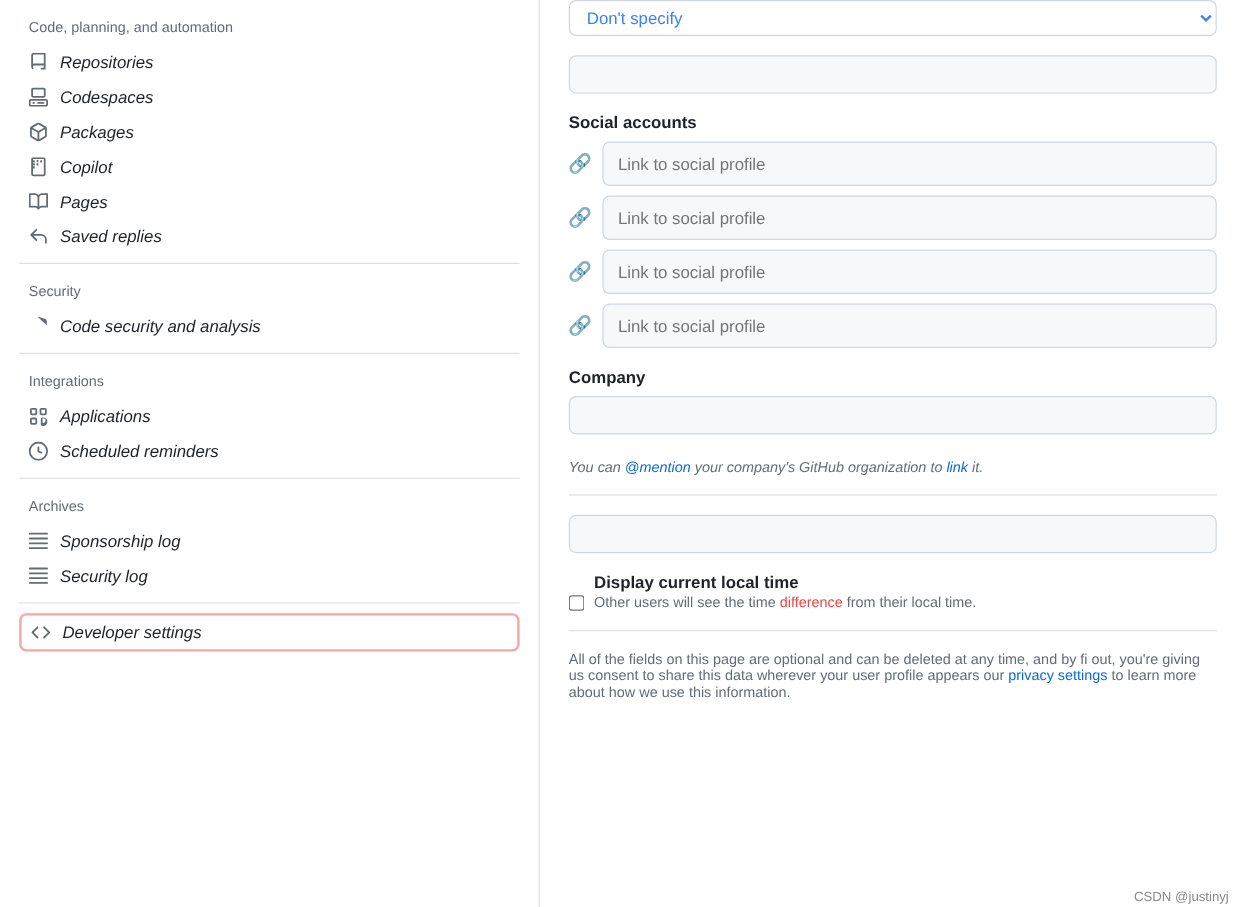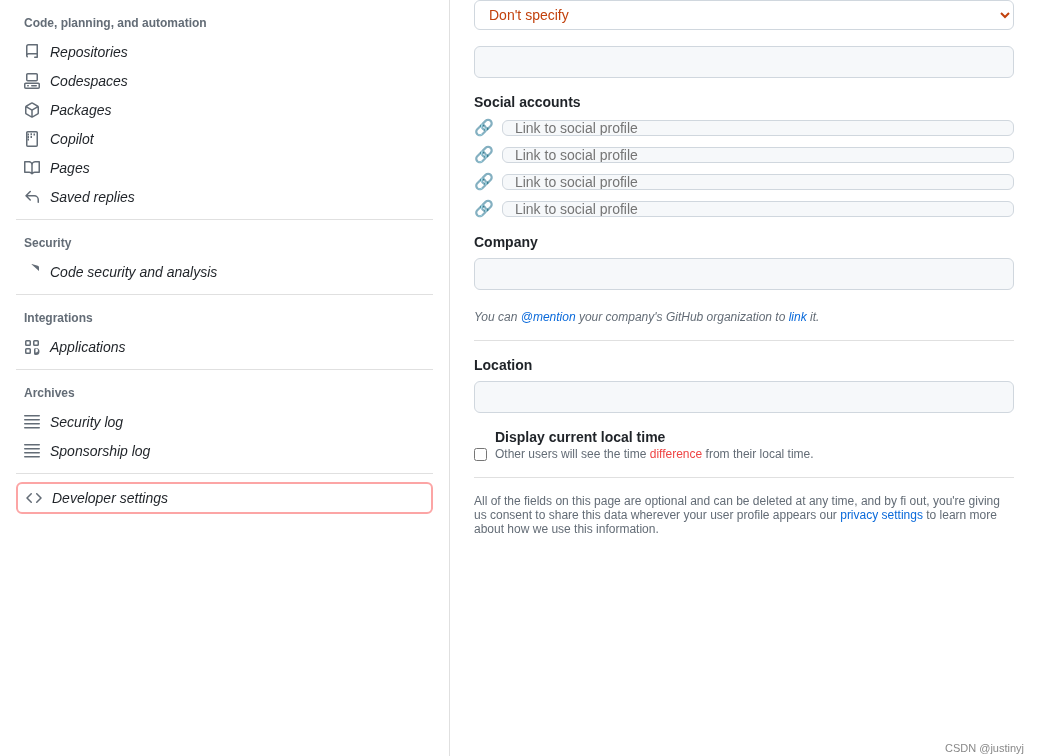--- a/index.html
+++ b/index.html
@@ -17,21 +17,21 @@
     .sidebar {
       width: 450px;
       min-width: 450px;
       padding: 0 16px;
       overflow-y: auto;
       border-right: 1px solid #e0e0e0;
     }
 
     .sidebar-section-label {
       font-size: 12px;
-      font-weight: 700;
+      font-weight: 400;
       color: #636c76;
       margin: 16px 0 8px 0;
       padding-left: 8px;
     }
 
     .sidebar-item {
       display: flex;
       align-items: center;
       gap: 10px;
       padding: 6px 8px;
@@ -72,21 +72,21 @@
       overflow-y: auto;
     }
 
     .pronoun-select {
       width: 100%;
       padding: 5px 10px;
       border: 1px solid #d0d7de;
       border-radius: 6px;
       background: #fff;
       font-size: 14px;
-      color: #c2410c;
+      color: #3b82f6;
       appearance: auto;
       cursor: pointer;
       margin-bottom: 16px;
     }
 
     .field-label {
       font-weight: 600;
       font-size: 14px;
       margin-bottom: 8px;
       color: #1f2328;
@@ -122,21 +122,21 @@
     }
 
     .social-input {
       flex: 1;
       padding: 5px 12px;
       border: 1px solid #d0d7de;
       border-radius: 6px;
       background: #f6f8fa;
       font-size: 14px;
       color: #636c76;
-      height: 16px;
+      height: 37px;
     }
 
     .help-text {
       font-size: 12px;
       color: #636c76;
       margin-top: 4px;
       margin-bottom: 16px;
       font-style: italic;
     }
 
@@ -267,41 +267,49 @@
   <div>
     <div class="sidebar-section-label">Integrations</div>
     <a class="sidebar-item">
       <span class="icon">
         <svg width="16" height="16" viewBox="0 0 16 16" fill="currentColor">
             <path d="M1 2.5A1.5 1.5 0 0 1 2.5 1h3A1.5 1.5 0 0 1 7 2.5v3A1.5 1.5 0 0 1 5.5 7h-3A1.5 1.5 0 0 1 1 5.5Zm1.5 0v3h3v-3ZM9 2.5A1.5 1.5 0 0 1 10.5 1h3A1.5 1.5 0 0 1 15 2.5v3A1.5 1.5 0 0 1 13.5 7h-3A1.5 1.5 0 0 1 9 5.5Zm1.5 0v3h3v-3ZM1 10.5A1.5 1.5 0 0 1 2.5 9h3A1.5 1.5 0 0 1 7 10.5v3A1.5 1.5 0 0 1 5.5 15h-3A1.5 1.5 0 0 1 1 13.5Zm1.5 0v3h3v-3Zm7.5 0A1.5 1.5 0 0 1 11.5 9h.5a3.5 3.5 0 1 1 0 7h-.5A1.5 1.5 0 0 1 10 14.5Zm1.5 0v3h.5a2 2 0 1 0 0-4h-.5Z"></path>
           </svg>
       </span>
       <span>Applications</span>
     </a>
+    <a class="sidebar-item">
+      <span class="icon">
+        <svg width="16" height="16" viewBox="0 0 16 16" fill="currentColor">
+            <path d="M1.5 8a6.5 6.5 0 1 1 13 0 6.5 6.5 0 0 1-13 0ZM8 0a8 8 0 1 0 0 16A8 8 0 0 0 8 0Zm.75 4.75a.75.75 0 0 0-1.5 0v3.5a.75.75 0 0 0 .471.696l2.5 1a.75.75 0 0 0 .557-1.392L8.75 7.742Z"></path>
+          </svg>
+      </span>
+      <span>Scheduled reminders</span>
+    </a>
   </div>
 
   <hr class="sidebar-divider">
 
   <div>
     <div class="sidebar-section-label">Archives</div>
     <a class="sidebar-item">
       <span class="icon">
         <svg width="16" height="16" viewBox="0 0 16 16" fill="currentColor">
             <path d="M0 1.75A.75.75 0 0 1 .75 1h14.5a.75.75 0 0 1 0 1.5H.75A.75.75 0 0 1 0 1.75Zm0 4A.75.75 0 0 1 .75 5h14.5a.75.75 0 0 1 0 1.5H.75A.75.75 0 0 1 0 5.75Zm0 4A.75.75 0 0 1 .75 9h14.5a.75.75 0 0 1 0 1.5H.75A.75.75 0 0 1 0 9.75Zm0 4A.75.75 0 0 1 .75 13h14.5a.75.75 0 0 1 0 1.5H.75a.75.75 0 0 1-.75-.75Z"></path>
           </svg>
       </span>
+      <span>Sponsorship log</span>
+    </a>
+    <a class="sidebar-item">
+      <span class="icon">
+        <svg width="16" height="16" viewBox="0 0 16 16" fill="currentColor">
+            <path d="M0 1.75A.75.75 0 0 1 .75 1h14.5a.75.75 0 0 1 0 1.5H.75A.75.75 0 0 1 0 1.75Zm0 4A.75.75 0 0 1 .75 5h14.5a.75.75 0 0 1 0 1.5H.75A.75.75 0 0 1 0 5.75Zm0 4A.75.75 0 0 1 .75 9h14.5a.75.75 0 0 1 0 1.5H.75A.75.75 0 0 1 0 9.75Zm0 4A.75.75 0 0 1 .75 13h14.5a.75.75 0 0 1 0 1.5H.75a.75.75 0 0 1-.75-.75Z"></path>
+          </svg>
+      </span>
       <span>Security log</span>
-    </a>
-    <a class="sidebar-item">
-      <span class="icon">
-        <svg width="16" height="16" viewBox="0 0 16 16" fill="currentColor">
-            <path d="M0 1.75A.75.75 0 0 1 .75 1h14.5a.75.75 0 0 1 0 1.5H.75A.75.75 0 0 1 0 1.75Zm0 4A.75.75 0 0 1 .75 5h14.5a.75.75 0 0 1 0 1.5H.75A.75.75 0 0 1 0 5.75Zm0 4A.75.75 0 0 1 .75 9h14.5a.75.75 0 0 1 0 1.5H.75A.75.75 0 0 1 0 9.75Zm0 4A.75.75 0 0 1 .75 13h14.5a.75.75 0 0 1 0 1.5H.75a.75.75 0 0 1-.75-.75Z"></path>
-          </svg>
-      </span>
-      <span>Sponsorship log</span>
     </a>
   </div>
 
   <hr class="sidebar-divider">
 
   <a class="sidebar-item active" style="border: 2px solid #fca5a5; margin-top: 4px;">
     <span class="icon">
       <svg width="16" height="16" viewBox="0 0 16 16" fill="currentColor">
           <path d="m11.28 3.22 4.25 4.25a.75.75 0 0 1 0 1.06l-4.25 4.25a.749.749 0 0 1-1.275-.326.749.749 0 0 1 .215-.734L13.94 8l-3.72-3.72a.749.749 0 0 1 .326-1.275.749.749 0 0 1 .734.215Zm-6.56 0a.751.751 0 0 1 1.042.018.751.751 0 0 1 .018 1.042L2.06 8l3.72 3.72a.749.749 0 0 1-.326 1.275.749.749 0 0 1-.734-.215L.47 8.53a.75.75 0 0 1 0-1.06Z"></path>
         </svg>
@@ -342,21 +350,20 @@
   </div>
 
   <div class="field-label">Company</div>
   <input class="text-input" type="text" style="">
   <div class="help-text">
     You can <a class="mention">@mention</a> your company's GitHub organization to <a>link</a> it.
   </div>
 
   <hr style="border: none; border-top: 1px solid #e0e0e0; margin: 16px 0;">
 
-  <div class="field-label">Location</div>
   <input class="text-input" type="text" style="">
 
   <div class="checkbox-row">
     <input type="checkbox" id="display-time" style="">
     <div>
       <label class="checkbox-label" for="display-time">Display current local time</label>
       <div class="checkbox-help">
         Other users will see the time <a style="color:#ef4444; text-decoration:none;">difference</a> from their local time.
       </div>
     </div>

